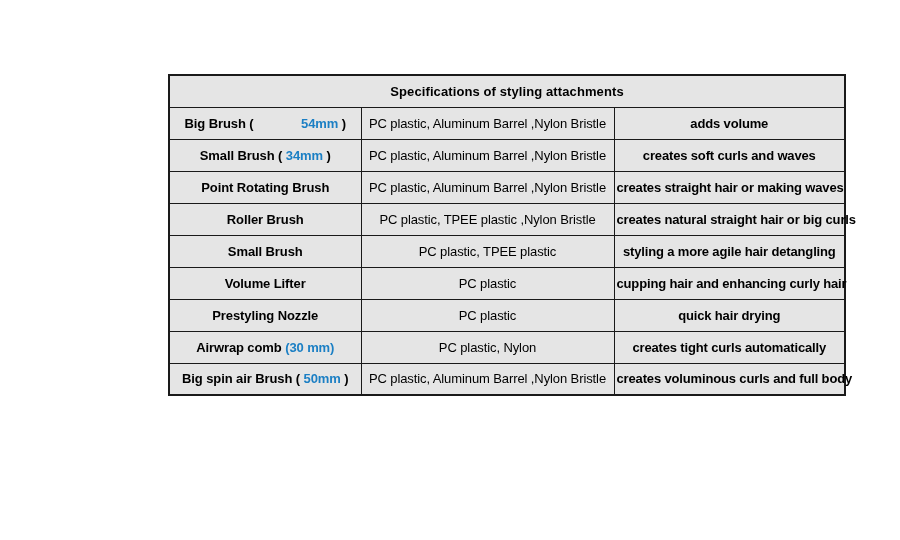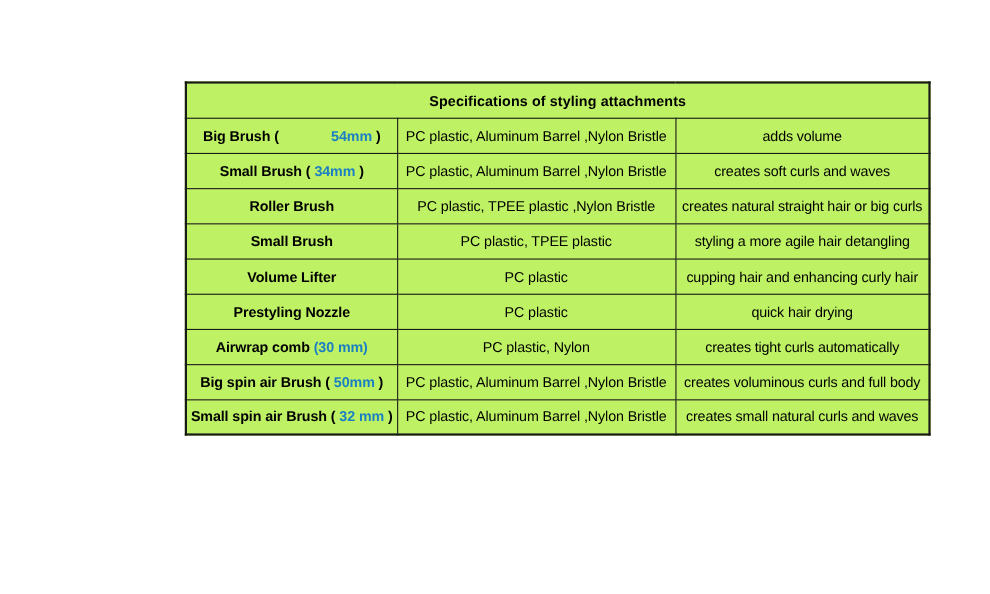--- a/index.html
+++ b/index.html
@@ -22,21 +22,21 @@
     top: 74px;
     width: 676px;
     box-sizing: border-box;
   }
 
   table.spec-table {
     border-collapse: collapse;
     table-layout: fixed;
     width: 676px;
     border: 2px solid #1a1a1a;
-    background: #bef264;
+    background: #e5e5e5;
   }
 
   table.spec-table td {
     border: 1px solid #1a1a1a;
     padding: 0 2px;
     height: 32px;
     box-sizing: border-box;
     vertical-align: middle;
     text-align: center;
     color: #000000;
@@ -65,21 +65,21 @@
     letter-spacing: -0.1px;
   }
 
   td.material-cell {
     font-weight: normal;
     font-size: 13.2px;
     letter-spacing: -0.1px;
   }
 
   td.function-cell {
-    font-weight: normal;
+    font-weight: bold;
     font-size: 13.2px;
     letter-spacing: -0.15px;
   }
 
   .mm {
     color: #1b7fc4;
   }
 
   .paren {
     color: #000000;
@@ -103,20 +103,25 @@
           <td class="name-cell"><span>Big Brush</span><span class="paren" style="color: rgb(0, 0, 0);"> ( </span><span class="mm" style="color: rgb(27, 127, 196); padding-left: 44px;">54mm</span><span class="paren" style="color: rgb(0, 0, 0);"> )</span></td>
           <td class="material-cell">PC plastic, Aluminum Barrel ,Nylon Bristle</td>
           <td class="function-cell">adds volume</td>
         </tr>
         <tr>
           <td class="name-cell"><span>Small Brush</span><span class="paren" style="color: rgb(0, 0, 0);"> ( </span><span class="mm" style="color: rgb(27, 127, 196); margin-top: 15px;">34mm</span><span class="paren" style="color: rgb(0, 0, 0);"> )</span></td>
           <td class="material-cell">PC plastic, Aluminum Barrel ,Nylon Bristle</td>
           <td class="function-cell">creates soft curls and waves</td>
         </tr>
         <tr>
+          <td class="name-cell"><span>Point Rotating Brush</span></td>
+          <td class="material-cell">PC plastic, Aluminum Barrel ,Nylon Bristle</td>
+          <td class="function-cell">creates straight hair or making waves</td>
+        </tr>
+        <tr>
           <td class="name-cell"><span>Roller Brush</span></td>
           <td class="material-cell">PC plastic, TPEE plastic ,Nylon Bristle</td>
           <td class="function-cell">creates natural straight hair or big curls</td>
         </tr>
         <tr>
           <td class="name-cell"><span>Small Brush</span></td>
           <td class="material-cell">PC plastic, TPEE plastic</td>
           <td class="function-cell">styling a more agile hair detangling</td>
         </tr>
         <tr>
@@ -132,20 +137,15 @@
         <tr>
           <td class="name-cell"><span>Airwrap comb</span><span class="paren" style="color: rgb(27, 127, 196);"> (</span><span class="mm" style="color: rgb(27, 127, 196);">30 mm</span><span class="paren" style="color: rgb(27, 127, 196);">)</span></td>
           <td class="material-cell">PC plastic, Nylon</td>
           <td class="function-cell">creates tight curls automatically</td>
         </tr>
         <tr>
           <td class="name-cell"><span>Big spin air Brush</span><span class="paren" style="color: rgb(0, 0, 0);"> ( </span><span class="mm" style="color: rgb(27, 127, 196);">50mm</span><span class="paren" style="color: rgb(0, 0, 0);"> )</span></td>
           <td class="material-cell">PC plastic, Aluminum Barrel ,Nylon Bristle</td>
           <td class="function-cell">creates voluminous curls and full body</td>
         </tr>
-        <tr>
-          <td class="name-cell"><span>Small spin air Brush</span><span class="paren" style="color: rgb(0, 0, 0);"> ( </span><span class="mm" style="color: rgb(27, 127, 196);">32 mm</span><span class="paren" style="color: rgb(0, 0, 0);"> )</span></td>
-          <td class="material-cell">PC plastic, Aluminum Barrel ,Nylon Bristle</td>
-          <td class="function-cell">creates small natural curls and waves</td>
-        </tr>
       </tbody>
   </table>
 </div>
 
 </body></html>

